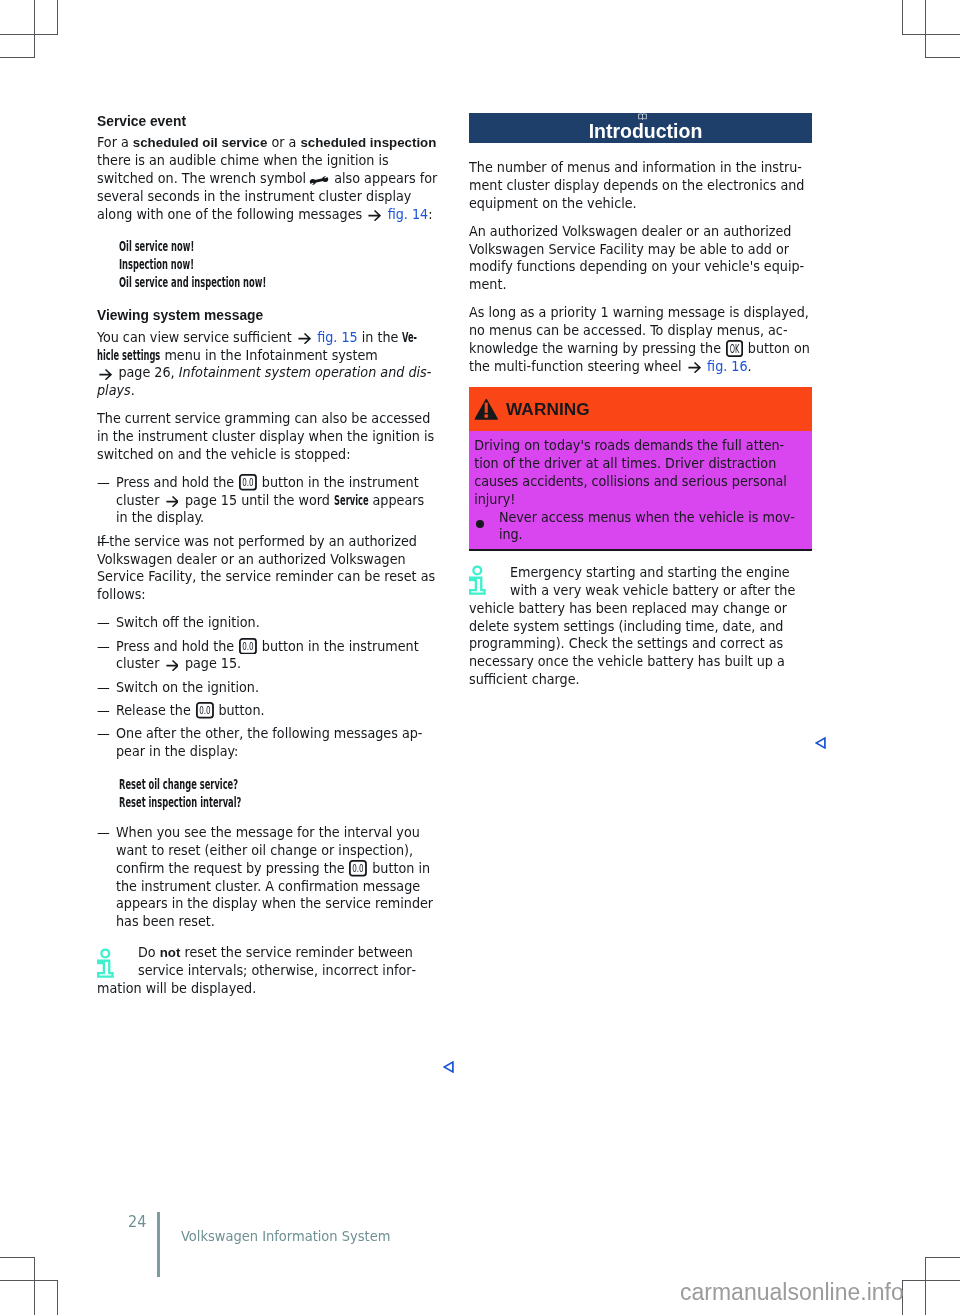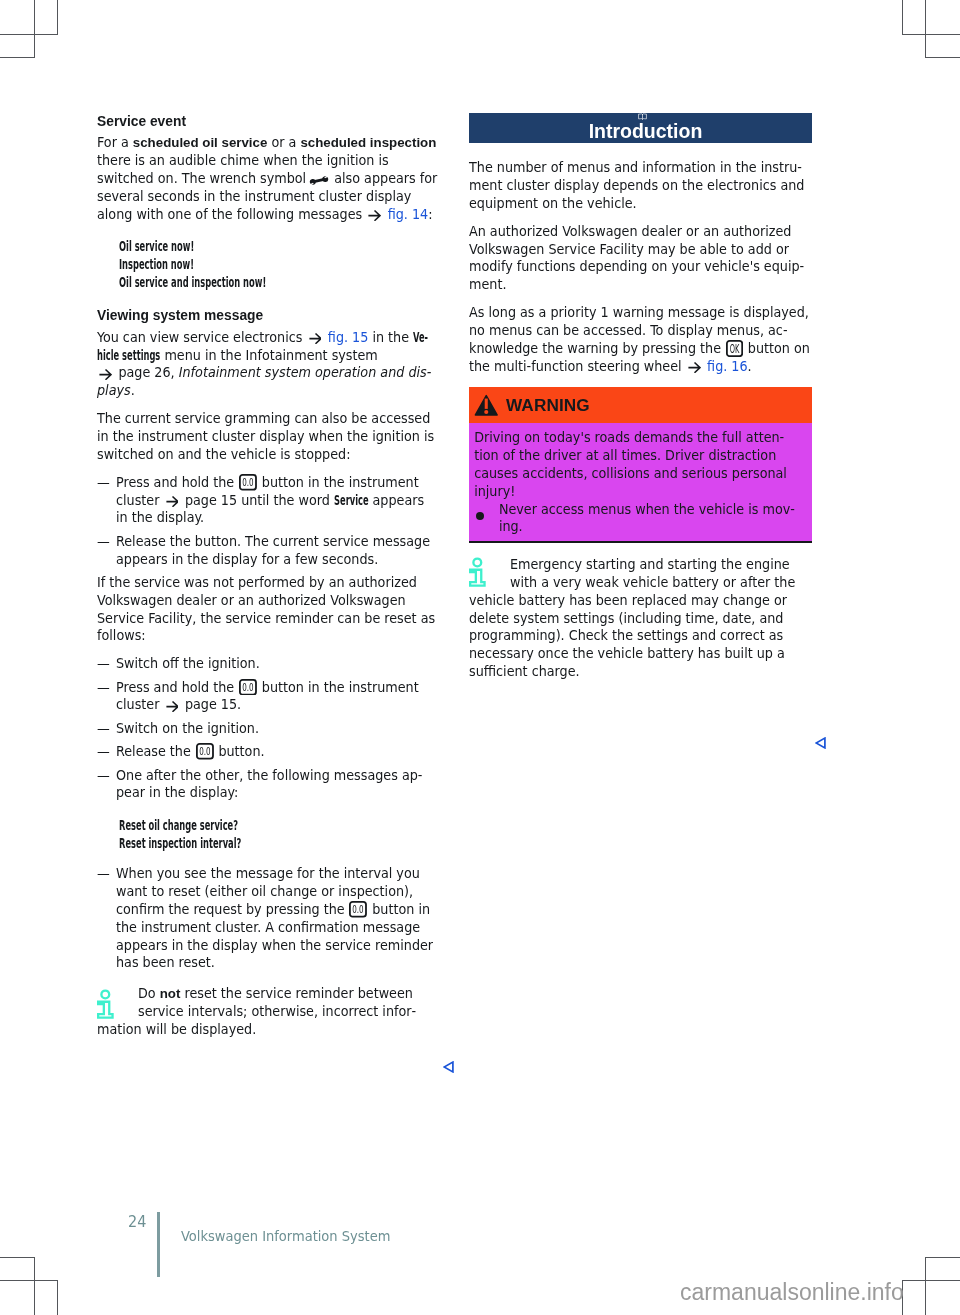--- a/index.html
+++ b/index.html
@@ -45,21 +45,21 @@
      font-weight:bold;color:#1046e0;margin:0 0 19.7px 0;letter-spacing:0.1px;}
 
   
   .secbar{background:#1f3f6b;color:#fff;height:30.1px;display:flex;align-items:center;
      padding-left:4.5px;margin:0 0 16.5px -0.5px;width:343px;box-sizing:border-box;flex-direction:column;}
   .secbar .lbl{font-family:"Liberation Sans",sans-serif;font-size:19.5px;font-weight:bold;
      margin-left:6.5px;letter-spacing:0px;}
 
   
   .warnwrap{margin:0;overflow:hidden;padding-top:1.8px;}
-  .warnbar{background:#fa4616;height:36px;display:flex;align-items:center;
+  .warnbar{background:#fa4616;height:44px;display:flex;align-items:center;
      padding-left:5.5px;margin-left:-0.5px;width:343px;box-sizing:border-box;}
   .warnbar .lbl{font-family:"Liberation Sans",sans-serif;font-size:17.2px;font-weight:bold;
      margin-left:7.5px;letter-spacing:0.1px;color:#16191c;}
   .warnbody{background:#d946ef;padding:6px 10px 5px 5.7px;border-bottom:2.2px solid #16191c;
      margin-left:-0.5px;width:343px;box-sizing:border-box;}
   .warnbody p.p{margin-bottom:0;hyphens:manual;}
   ul.bullets{margin:0;padding:0;list-style:none;}
   ul.bullets li{position:relative;padding-left:24.7px;font-size:14.2px;line-height:17.8px;hyphens:manual;}
   ul.bullets li .bl{position:absolute;left:1.9px;top:11.5px;width:8.4px;height:8.4px;
      border-radius:50%;background:#16191c;font-size:0;line-height:0;}
@@ -132,33 +132,33 @@
           </g>
         </svg><span> also appears for several seconds in the instrument cluster display along with one of the following messages </span><svg class="icoarrow" width="12.8" height="11.3" viewBox="0 0 12.8 11.3" aria-hidden="true">
           <path fill="none" stroke="currentColor" stroke-width="1.55" d="M0.4 5.65 H12.0 M6.5 0.55 L12.0 5.65 L6.5 10.75"></path>
         </svg><span class="link"> fig. 14</span><span>:</span></p>
       <div class="dlist">
         <div class="dl-item">Oil service now!</div>
         <div class="dl-item">Inspection now!</div>
         <div class="dl-item">Oil service and inspection now!</div>
       </div>
       <h3 class="hd">Viewing system message</h3>
-      <p class="p"><span>You can view service electronics </span><svg class="icoarrow" width="12.8" height="11.3" viewBox="0 0 12.8 11.3" aria-hidden="true">
+      <p class="p"><span>You can view service sufficient </span><svg class="icoarrow" width="12.8" height="11.3" viewBox="0 0 12.8 11.3" aria-hidden="true">
           <path fill="none" stroke="currentColor" stroke-width="1.55" d="M0.4 5.65 H12.0 M6.5 0.55 L12.0 5.65 L6.5 10.75"></path>
         </svg><span class="link"> fig. 15</span><span> in the </span><span class="dispw" style="width: 15.04px;"><span class="disp">Ve-</span></span><span class="dispw" style="width: 63.33px;"><span class="disp">hicle settings</span></span><span> menu in the Infotainment system </span><span style="white-space:nowrap"><svg class="icoarrow" width="12.8" height="11.3" viewBox="0 0 12.8 11.3" aria-hidden="true">
             <path fill="none" stroke="currentColor" stroke-width="1.55" d="M0.4 5.65 H12.0 M6.5 0.55 L12.0 5.65 L6.5 10.75"></path>
           </svg><span>&nbsp;page 26,</span></span><span> </span><span class="ital">Infotainment system operation and dis­plays</span><span>.</span></p>
       <p class="p"><span>The current service gramming can also be accessed in the instrument cluster display when the ignition is switched on and the vehicle is stopped:</span></p>
       <div class="dash"><span class="dm">—</span><span>Press and hold the </span><svg class="keyico" width="17.9" height="16.6" viewBox="0 0 17.9 16.6" aria-hidden="true">
           <rect x="0.9" y="0.9" width="16.099999999999998" height="14.8" rx="2.7" ry="2.7" fill="#fff" stroke="#16191c" stroke-width="1.8"></rect>
           <text x="8.95" y="12.4" textLength="11.4" lengthAdjust="spacingAndGlyphs" font-family="DejaVu Sans Condensed, DejaVu Sans, sans-serif" font-size="11.2" fill="#16191c" text-anchor="middle">0.0</text>
         </svg><span> button in the instrument cluster </span><span style="white-space:nowrap"><svg class="icoarrow" width="12.8" height="11.3" viewBox="0 0 12.8 11.3" aria-hidden="true">
             <path fill="none" stroke="currentColor" stroke-width="1.55" d="M0.4 5.65 H12.0 M6.5 0.55 L12.0 5.65 L6.5 10.75"></path>
           </svg><span> page 15</span></span><span> until the word </span><span class="dispw" style="width: 34.59px;"><span class="disp">Service</span></span><span> appears in the display.</span></div>
-      <div class="dash"><span class="dm">—</span><span>Release the button. The current service message appears in the display for a few seconds.</span></div>
+      <div class="dash"><span class="dm">—</span></div>
       <p class="p"><span>If the service was not performed by an authorized Volkswagen dealer or an authorized Volkswagen Service Facility, the service reminder can be reset as follows:</span></p>
       <div class="dash"><span class="dm">—</span><span>Switch off the ignition.</span></div>
       <div class="dash"><span class="dm">—</span><span>Press and hold the </span><svg class="keyico" width="17.9" height="16.6" viewBox="0 0 17.9 16.6" aria-hidden="true">
           <rect x="0.9" y="0.9" width="16.099999999999998" height="14.8" rx="2.7" ry="2.7" fill="#fff" stroke="#16191c" stroke-width="1.8"></rect>
           <text x="8.95" y="12.4" textLength="11.4" lengthAdjust="spacingAndGlyphs" font-family="DejaVu Sans Condensed, DejaVu Sans, sans-serif" font-size="11.2" fill="#16191c" text-anchor="middle">0.0</text>
         </svg><span> button in the instrument cluster </span><span style="white-space:nowrap"><svg class="icoarrow" width="12.8" height="11.3" viewBox="0 0 12.8 11.3" aria-hidden="true">
             <path fill="none" stroke="currentColor" stroke-width="1.55" d="M0.4 5.65 H12.0 M6.5 0.55 L12.0 5.65 L6.5 10.75"></path>
           </svg><span> page 15.</span></span><span></span></div>
       <div class="dash"><span class="dm">—</span><span>Switch on the ignition.</span></div>
       <div class="dash"><span class="dm">—</span><span>Release the </span><svg class="keyico" width="17.9" height="16.6" viewBox="0 0 17.9 16.6" aria-hidden="true">

